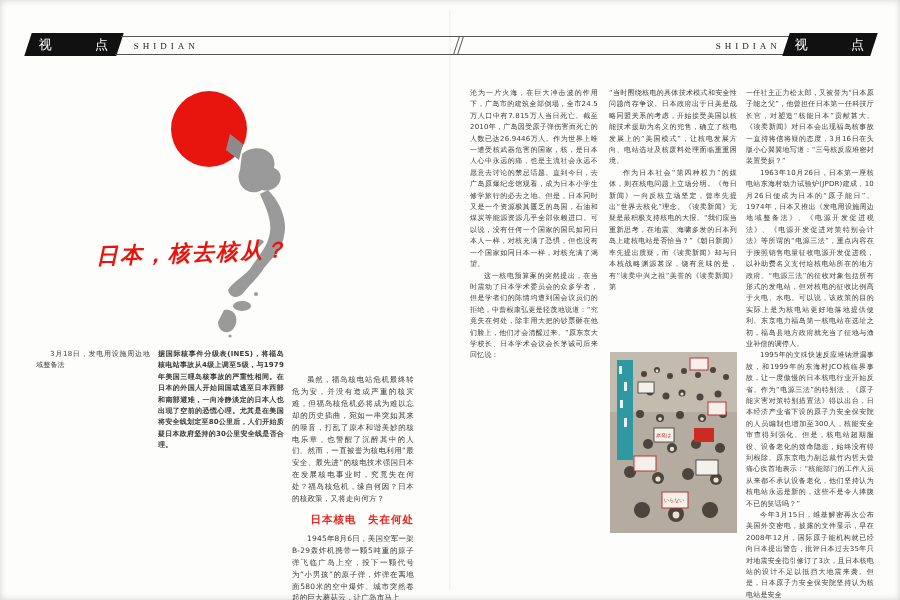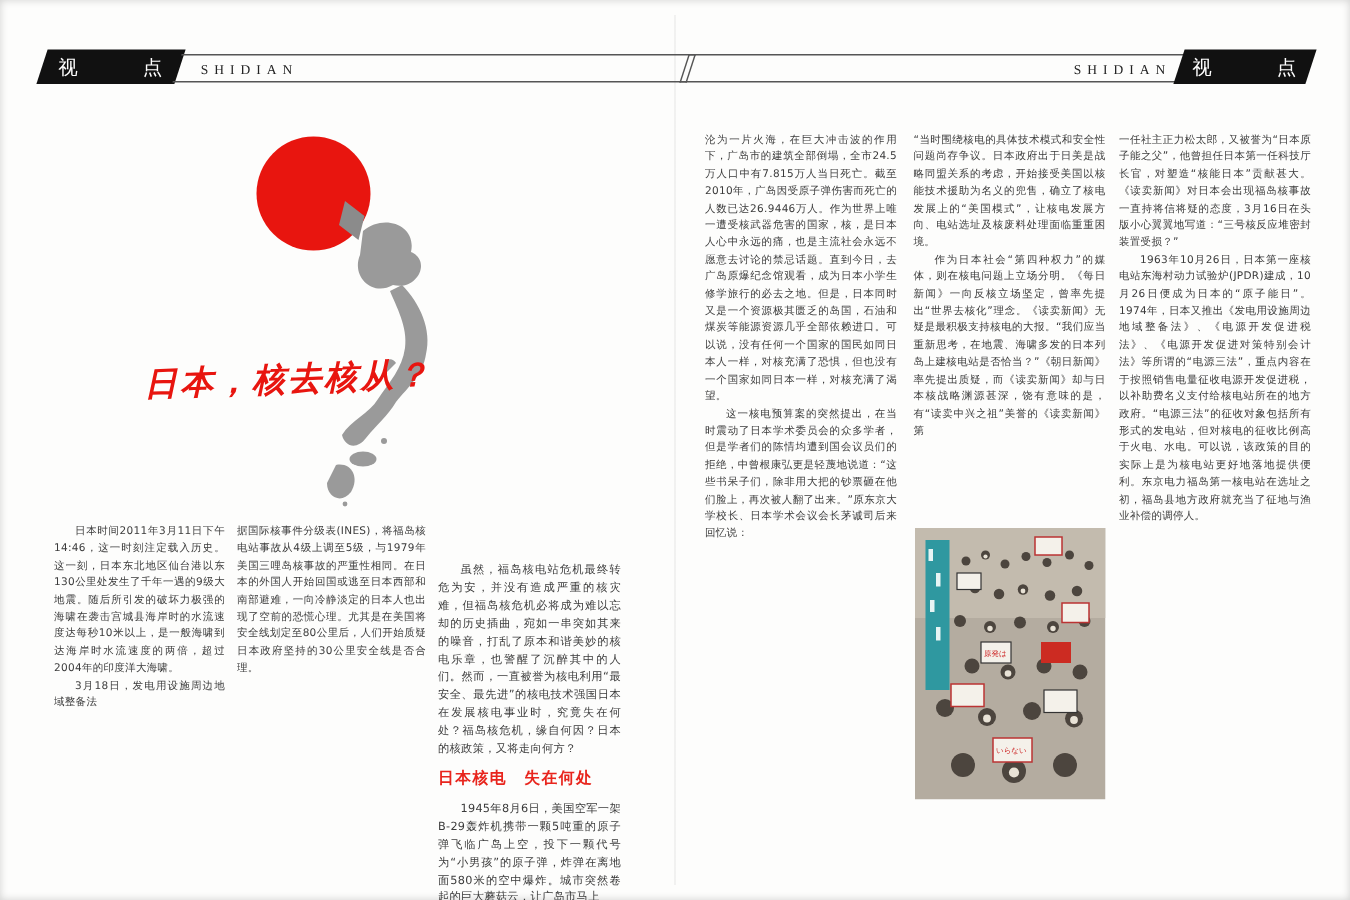--- a/index.html
+++ b/index.html
@@ -25,21 +25,21 @@
   .sun{position:absolute;left:171px;top:91px;width:76px;height:76px;border-radius:50%;background:#e8150f;}
   .map{position:absolute;left:212px;top:128px;}
   .headline{position:absolute;left:96px;top:236px;width:320px;
     font-size:22px;font-weight:bold;font-style:italic;color:#e8150f;letter-spacing:2px;
     transform:rotate(-2deg);white-space:nowrap;}
 
   
   .col{position:absolute;text-align:justify;font-size:7px;line-height:11.4px;color:#3b3b3b;letter-spacing:.2px;}
   .col p{margin:0;text-indent:2em;}
   .standfirst{font-size:7.5px;line-height:11.9px;}
-  .subhead{color:#e8251d;font-weight:bold;font-size:10.5px;text-align:left;text-indent:0 !important;
+  .subhead{color:#e8251d;font-weight:bold;font-size:10.5px;text-align:right;text-indent:0 !important;
     margin:9px 0 7px 0 !important;letter-spacing:1px;}
 
   .photo{position:absolute;left:610px;top:352px;width:127px;height:181px;}
 </style>
 </head>
 <body>
 
 <div class="edge"></div>
 <div class="fold"></div>
 
@@ -71,43 +71,44 @@
     <ellipse cx="30" cy="178" rx="9" ry="5"></ellipse>
 
     <path d="M12,182 C22,180 28,190 22,200 C16,208 6,204 6,194 Z"></path>
     <circle cx="44" cy="166" r="2"></circle>
     <circle cx="18" cy="208" r="1.6"></circle>
   </g>
 </svg>
 <div class="headline">日本，核去核从？</div>
 
 <div class="col" style="left:36px;top:349px;width:114px;">
-  <p>日本时间2011年3月11日下午14:46，这一时刻注定载入历史。这一刻，日本东北地区仙台港以东130公里处发生了千年一遇的9级大地震。随后所引发的破坏力极强的海啸在袭击宫城县海岸时的水流速度达每秒10米以上，是一般海啸到达海岸时水流速度的两倍，超过2004年的印度洋大海啸。</p>
   <p>3月18日，发电用设施周边地域整备法</p>
 </div>
-<div class="col" style="left:158px;top:349px;width:126px;">
+<div class="col" style="left:158px;top:349px;width:126px;font-weight:bold;">
   <p style="text-indent:0;">据国际核事件分级表(INES)，将福岛核电站事故从4级上调至5级，与1979年美国三哩岛核事故的严重性相同。在日本的外国人开始回国或逃至日本西部和南部避难，一向冷静淡定的日本人也出现了空前的恐慌心理。尤其是在美国将安全线划定至80公里后，人们开始质疑日本政府坚持的30公里安全线是否合理。</p>
 </div>
 <div class="col standfirst" style="left:292px;top:344px;width:122px;margin-top:30px;">
   <p>虽然，福岛核电站危机最终转危为安，并没有造成严重的核灾难，但福岛核危机必将成为难以忘却的历史插曲，宛如一串突如其来的噪音，打乱了原本和谐美妙的核电乐章，也警醒了沉醉其中的人们。然而，一直被誉为核电利用“最安全、最先进”的核电技术强国日本在发展核电事业时，究竟失在何处？福岛核危机，缘自何因？日本的核政策，又将走向何方？</p>
   <p class="subhead">日本核电　失在何处</p>
   <p>1945年8月6日，美国空军一架B-29轰炸机携带一颗5吨重的原子弹飞临广岛上空，投下一颗代号为“小男孩”的原子弹，炸弹在离地面580米的空中爆炸。城市突然卷起的巨大蘑菇云，让广岛市马上</p>
 </div>
 
 <div class="col" style="left:470px;top:88px;width:128px;">
   <p style="text-indent:0;">沦为一片火海，在巨大冲击波的作用下，广岛市的建筑全部倒塌，全市24.5万人口中有7.815万人当日死亡。截至2010年，广岛因受原子弹伤害而死亡的人数已达26.9446万人。作为世界上唯一遭受核武器危害的国家，核，是日本人心中永远的痛，也是主流社会永远不愿意去讨论的禁忌话题。直到今日，去广岛原爆纪念馆观看，成为日本小学生修学旅行的必去之地。但是，日本同时又是一个资源极其匮乏的岛国，石油和煤炭等能源资源几乎全部依赖进口。可以说，没有任何一个国家的国民如同日本人一样，对核充满了恐惧，但也没有一个国家如同日本一样，对核充满了渴望。</p>
-  <p>这一核电预算案的突然提出，在当时震动了日本学术委员会的众多学者，但是学者们的陈情均遭到国会议员们的拒绝，中曾根康弘更是轻蔑地说道：“这些书呆子们，除非用大把的钞票砸在他们脸上，再次被人翻了出来。”原东京大学校长、日本学术会议会长茅诚司后来回忆说：</p>
+  <p>这一核电预算案的突然提出，在当时震动了日本学术委员会的众多学者，但是学者们的陈情均遭到国会议员们的拒绝，中曾根康弘更是轻蔑地说道：“究竟失在何处，除非用大把的钞票砸在他们脸上，他们才会清醒过来。”原东京大学校长、日本学术会议会长茅诚司后来回忆说：</p>
 </div>
 <div class="col" style="left:609px;top:88px;width:128px;">
   <p style="text-indent:0;">“当时围绕核电的具体技术模式和安全性问题尚存争议。日本政府出于日美是战略同盟关系的考虑，开始接受美国以核能技术援助为名义的兜售，确立了核电发展上的“美国模式”，让核电发展方向、电站选址及核废料处理面临重重困境。</p>
   <p>作为日本社会“第四种权力”的媒体，则在核电问题上立场分明。《每日新闻》一向反核立场坚定，曾率先提出“世界去核化”理念。《读卖新闻》无疑是最积极支持核电的大报。“我们应当重新思考，在地震、海啸多发的日本列岛上建核电站是否恰当？”《朝日新闻》率先提出质疑，而《读卖新闻》却与日本核战略渊源甚深，饶有意味的是，有“读卖中兴之祖”美誉的《读卖新闻》第</p>
 </div>
 <div class="col" style="left:746px;top:88px;width:128px;">
   <p style="text-indent:0;">一任社主正力松太郎，又被誉为“日本原子能之父”，他曾担任日本第一任科技厅长官，对塑造“核能日本”贡献甚大。《读卖新闻》对日本会出现福岛核事故一直持将信将疑的态度，3月16日在头版小心翼翼地写道：“三号核反应堆密封装置受损？”</p>
   <p>1963年10月26日，日本第一座核电站东海村动力试验炉(JPDR)建成，10月26日便成为日本的“原子能日”。1974年，日本又推出《发电用设施周边地域整备法》、《电源开发促进税法》、《电源开发促进对策特别会计法》等所谓的“电源三法”，重点内容在于按照销售电量征收电源开发促进税，以补助费名义支付给核电站所在的地方政府。“电源三法”的征收对象包括所有形式的发电站，但对核电的征收比例高于火电、水电。可以说，该政策的目的实际上是为核电站更好地落地提供便利。东京电力福岛第一核电站在选址之初，福岛县地方政府就充当了征地与渔业补偿的调停人。</p>
+  <p>1995年的文殊快速反应堆钠泄漏事故，和1999年的东海村JCO核临界事故，让一度傲慢的日本核电行业开始反省。作为“电源三法”的特别法，《原子能灾害对策特别措置法》得以出台，日本经济产业省下设的原子力安全保安院的人员编制也增加至300人，核能安全审查得到强化。但是，核电站超期服役、设备老化的致命隐患，始终没有得到根除。原东京电力副总裁竹内哲夫曾痛心疾首地表示：“核能部门的工作人员从来都不承认设备老化，他们坚持认为核电站永远是新的，这些不是令人捧腹不已的笑话吗？”</p>
+  <p>今年3月15日，维基解密再次公布美国外交密电，披露的文件显示，早在2008年12月，国际原子能机构就已经向日本提出警告，批评日本过去35年只对地震安全指引修订了3次，且日本核电站的设计不足以抵挡大地震来袭。但是，日本原子力安全保安院坚持认为核电站是安全</p>
 </div>
 
 <svg class="photo" width="127" height="181" viewBox="0 0 127 181">
   <rect width="127" height="181" fill="#b4aca0"></rect>
   <rect width="127" height="60" fill="#c3bbae"></rect>
 
   <rect x="7" y="8" width="16" height="100" fill="#2f98a0"></rect>
   <rect x="9" y="14" width="3" height="8" fill="#e7f4f4"></rect>
   <rect x="14" y="30" width="3" height="9" fill="#e7f4f4"></rect>
   <rect x="10" y="48" width="3" height="8" fill="#e7f4f4"></rect>

